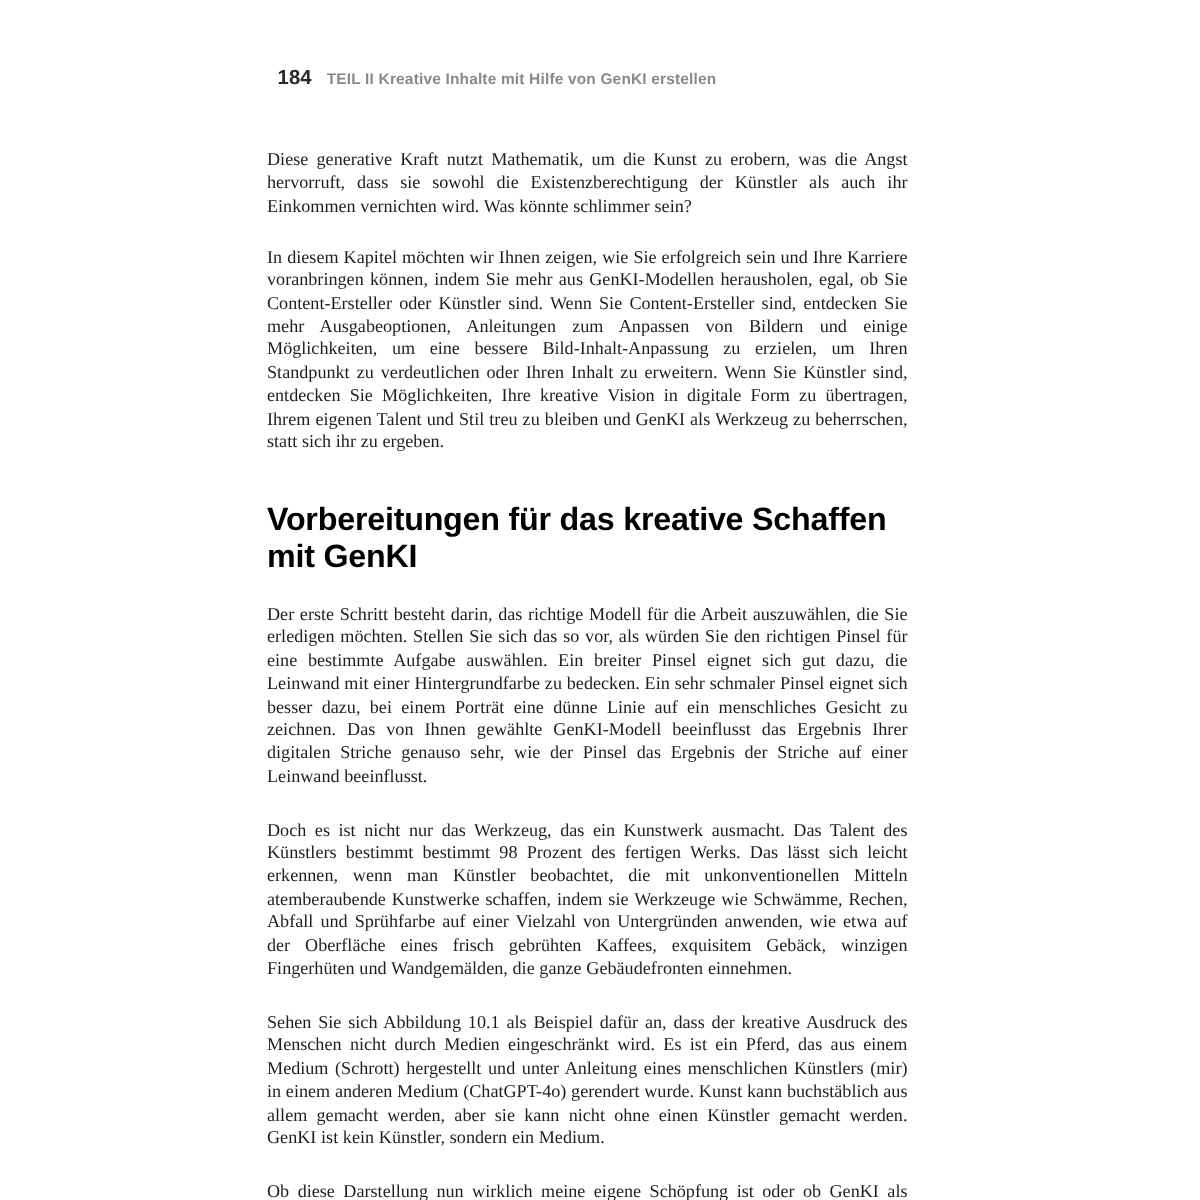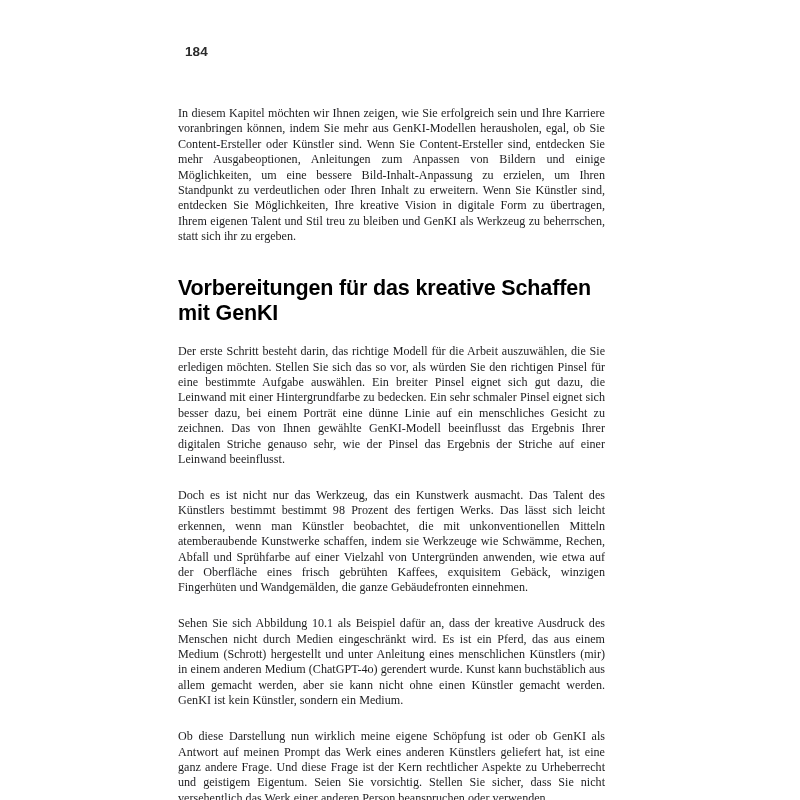--- a/index.html
+++ b/index.html
@@ -91,22 +91,26 @@
   .spacer-sm { height: 9px; }
 </style>
 </head>
 <body>
 
 <div class="page">
   <div class="content-frame">
 
     <div class="running-head">
       <span class="folio">184</span>
+      <span class="running-title">
+        <span class="part-label">TEIL II</span><span>Kreative Inhalte mit Hilfe von GenKI erstellen</span>
+      </span>
     </div>
 
+    <p class="body-par">Diese generative Kraft nutzt Mathematik, um die Kunst zu erobern, was die Angst hervorruft, dass sie sowohl die Existenzberechtigung der Künstler als auch ihr Einkommen vernichten wird. Was könnte schlimmer sein?</p>
 
     <div class="gap-after-par"></div>
 
     <p class="body-par">In diesem Kapitel möchten wir Ihnen zeigen, wie Sie erfolgreich sein und Ihre Karriere voranbringen können, indem Sie mehr aus GenKI-Modellen herausholen, egal, ob Sie Content-Ersteller oder Künstler sind. Wenn Sie Content-Ersteller sind, entdecken Sie mehr Ausgabeoptionen, Anleitungen zum Anpassen von Bildern und einige Möglichkeiten, um eine bessere Bild-Inhalt-Anpassung zu erzielen, um Ihren Standpunkt zu verdeutlichen oder Ihren Inhalt zu erweitern. Wenn Sie Künstler sind, entdecken Sie Möglichkeiten, Ihre kreative Vision in digitale Form zu übertragen, Ihrem eigenen Talent und Stil treu zu bleiben und GenKI als Werkzeug zu beherrschen, statt sich ihr zu ergeben.</p>
 
     <div class="gap-before-heading"></div>
 
     <h2 class="section-heading">Vorbereitungen für das kreative Schaffen mit GenKI</h2>
 
     <p class="body-par">Der erste Schritt besteht darin, das richtige Modell für die Arbeit auszuwählen, die Sie erledigen möchten. Stellen Sie sich das so vor, als würden Sie den richtigen Pinsel für eine bestimmte Aufgabe auswählen. Ein breiter Pinsel eignet sich gut dazu, die Leinwand mit einer Hintergrundfarbe zu bedecken. Ein sehr schmaler Pinsel eignet sich besser dazu, bei einem Porträt eine dünne Linie auf ein menschliches Gesicht zu zeichnen. Das von Ihnen gewählte GenKI-Modell beeinflusst das Ergebnis Ihrer digitalen Striche genauso sehr, wie der Pinsel das Ergebnis der Striche auf einer Leinwand beeinflusst.</p>

